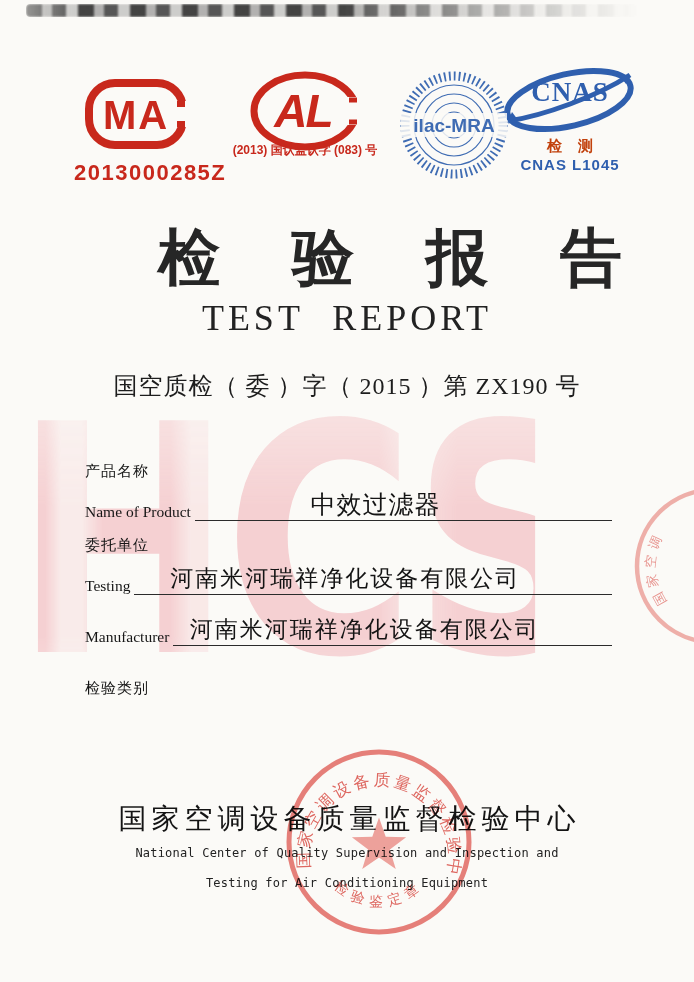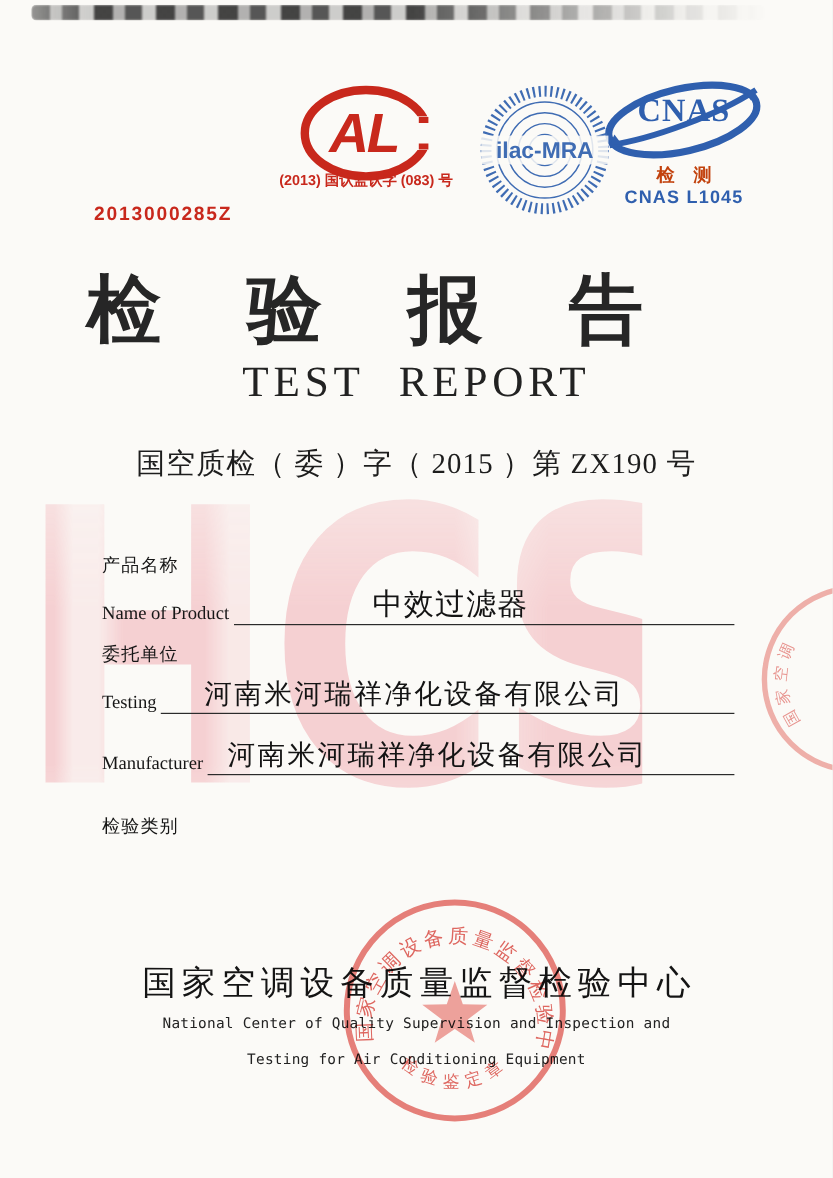--- a/index.html
+++ b/index.html
@@ -32,27 +32,27 @@
                  linear-gradient(180deg,rgba(0,0,0,.5),#000 35% 75%,rgba(0,0,0,.45));
             mask-composite:intersect;
   }
   
   .logo{position:absolute;}
   .logo svg{display:block;}
   .logo-caption{
     position:absolute;text-align:center;color:#c8281c;
     font-family:"Liberation Sans","DejaVu Sans",sans-serif;font-weight:bold;
   }
-  .cma-num{left:74px;top:170px;width:124px;font-size:16px;letter-spacing:1.5px;}
+  .cma-num{left:74px;top:160px;width:124px;font-size:22px;letter-spacing:1.5px;}
   .cal-cap{left:232px;top:142px;width:146px;font-size:12px;letter-spacing:0;}
   .cnas-zh{left:500px;top:137px;width:140px;font-size:15px;letter-spacing:16px;text-indent:16px;color:#c2410c;}
   .cnas-code{left:500px;top:156px;width:140px;font-size:15px;letter-spacing:1px;color:#2f5fae;}
   
   .title-zh{
-    position:absolute;top:216px;left:0;width:694px;text-align:left;
+    position:absolute;top:216px;left:0;width:694px;text-align:right;
     font-family:"Liberation Sans","DejaVu Sans",sans-serif;
     font-size:62px;font-weight:bold;color:#262626;
     letter-spacing:72px;text-indent:72px;white-space:nowrap;z-index:1;
   }
   .title-en{
     position:absolute;top:297px;left:0;width:694px;text-align:center;
     font-size:36px;color:#222;letter-spacing:4px;word-spacing:16px;z-index:1;
   }
   .report-no{
     position:absolute;top:370px;left:0;width:694px;text-align:center;
@@ -89,20 +89,28 @@
 </style>
 </head>
 <body>
 
 <div class="page">
 
   <div class="smudge"></div>
 
   <div class="watermark">HCSA</div>
 
+  <div class="logo" style="left:81px;top:76px;">
+    <svg width="110" height="76" viewBox="0 0 110 76">
+      <rect x="8" y="7" width="94" height="62" rx="26" fill="none" stroke="#c8281c" stroke-width="8"></rect>
+      <rect x="94" y="25" width="16" height="26" fill="#fbfaf7"></rect>
+      <path d="M 96,28 h 8 M 96,48 h 8" stroke="#c8281c" stroke-width="6"></path>
+      <text x="55" y="53" text-anchor="middle" font-family="Liberation Sans, sans-serif" font-weight="bold" font-size="40" letter-spacing="2" fill="#c8281c">MA</text>
+    </svg>
+  </div>
   <div class="logo-caption cma-num">2013000285Z</div>
 
   <div class="logo" style="left:247px;top:70px;">
     <svg width="116" height="84" viewBox="0 0 116 84">
       <ellipse cx="58" cy="41" rx="51" ry="36" fill="none" stroke="#c8281c" stroke-width="7"></ellipse>
       <rect x="100" y="27" width="16" height="28" fill="#fbfaf7"></rect>
       <path d="M 102,30 h 8 M 102,52 h 8" stroke="#c8281c" stroke-width="5"></path>
       <text x="56" y="57" text-anchor="middle" font-family="Liberation Sans, sans-serif" font-style="italic" font-weight="bold" font-size="46" letter-spacing="-2" fill="#c8281c">AL</text>
     </svg>
   </div>

